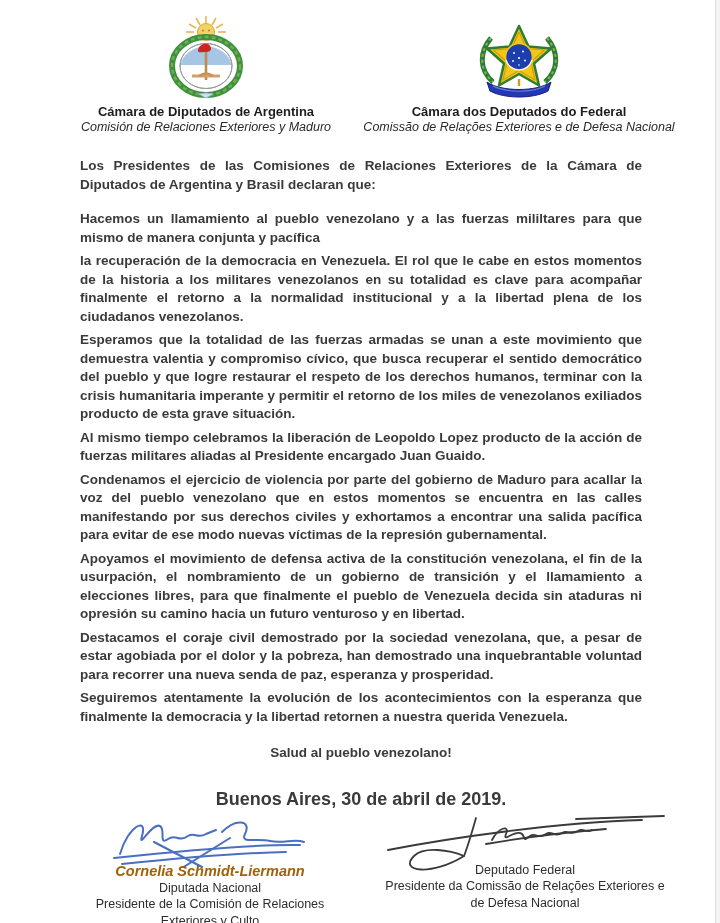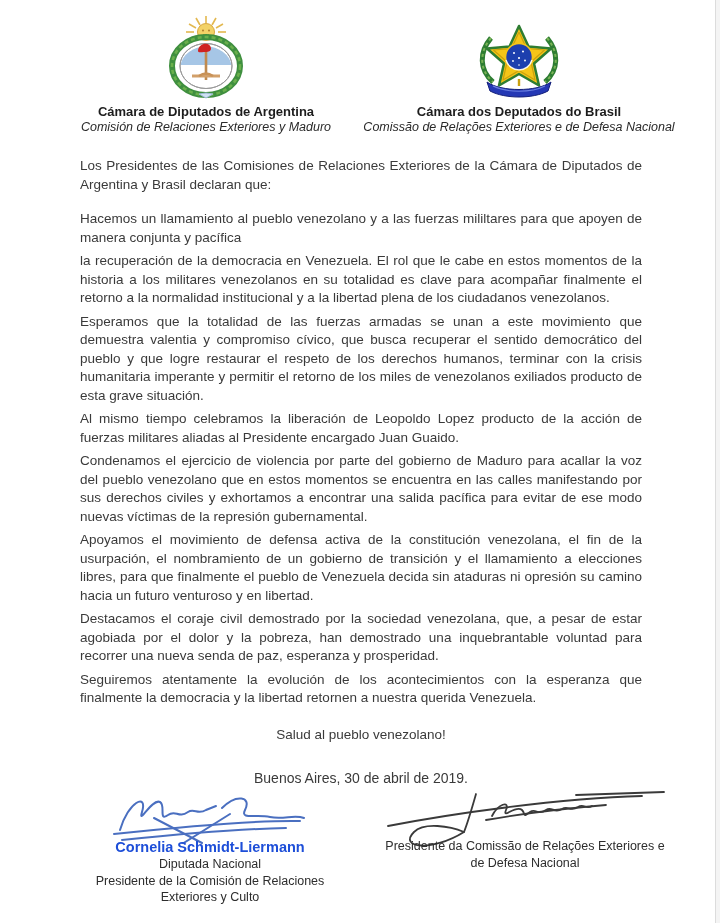--- a/index.html
+++ b/index.html
@@ -32,50 +32,51 @@
   .emblem-wrap-br { height: 88px; display: flex; align-items: flex-end; justify-content: center; padding-bottom: 2px; }
   .org-title {
     font-size: 13px; font-weight: bold; color: #1d1d1d; line-height: 16px; margin-top: 2px;
   }
   .org-subtitle {
     font-size: 12.5px; font-style: italic; color: #2a2a2a; line-height: 15px;
   }
   
   .body-main {
     margin: 22px 78px 0 80px;
+    font-weight: bold;
   }
   .para {
     font-size: 13.5px;
     line-height: 18.5px;
     text-align: justify;
     color: #3a3a3a;
     margin-bottom: 5px;
   }
   .p-intro { margin-bottom: 16px; }
   .p-salud { margin-top: 18px; text-align: center; }
   .dateline {
     margin-top: 26px;
     text-align: center;
-    font-size: 14px;
+    font-size: 18px;
     color: #3a3a3a;
   }
   
   .signatures {
     display: flex;
     padding: 0 20px 0 70px;
     margin-top: 0px;
   }
   .sig-col { text-align: center; position: relative; }
   .sig-col-left { width: 280px; }
   .sig-col-right { width: 330px; margin-left: 10px; }
   .sig-img { display: block; margin: 0 auto; }
   .sig-img-left { margin-top: 2px; margin-bottom: -6px; }
   .sig-img-right { margin-top: 0px; margin-bottom: -14px; }
   .sig-name {
-    font-size: 14.5px; font-weight: bold; color: #1d4ed8; line-height: 18px;
+    font-size: 14.5px; font-weight: bold; color: #a16207; line-height: 18px; font-style: italic;
   }
   .sig-line {
     font-size: 12.5px; color: #2d2d2d; line-height: 16.5px;
   }
 </style>
 </head>
 <body>
 
 <div class="page">
   <div class="page-edge"></div>
@@ -146,28 +147,28 @@
             <circle cx="46" cy="43" r="0.8"></circle>
           </g>
           <path d="M33,38 A13.5,13.5 0 0 0 59,38" fill="none" stroke="#ffffff" stroke-width="1.4" opacity="0.9"></path>
 
           <line x1="46" y1="57" x2="46" y2="64" stroke="#caa10e" stroke-width="2.4"></line>
 
           <path d="M14,60 C28,70 64,70 78,60 L75,69 C60,77 32,77 17,69 Z" fill="#2438b5" stroke="#14207a" stroke-width="1"></path>
           <path d="M20,64 C34,71 58,71 72,64" fill="none" stroke="#6a7fe0" stroke-width="1.2"></path>
         </svg>
       </div>
-      <div class="org-title">Cámara dos Deputados do Brasil</div>
+      <div class="org-title">Câmara dos Deputados do Federal</div>
       <div class="org-subtitle">Comissão de Relações Exteriores e de Defesa Nacional</div>
     </div>
   </header>
 
   <main class="body-main">
     <p class="para p-intro">Los Presidentes de las Comisiones de Relaciones Exteriores de la Cámara de Diputados de Argentina y Brasil declaran que:</p>
-    <p class="para">Hacemos un llamamiento al pueblo venezolano y a las fuerzas mililtares para que apoyen de manera conjunta y pacífica</p>
+    <p class="para">Hacemos un llamamiento al pueblo venezolano y a las fuerzas mililtares para que mismo de manera conjunta y pacífica</p>
     <p class="para">la recuperación de la democracia en Venezuela. El rol que le cabe en estos momentos de la historia a los militares venezolanos en su totalidad es clave para acompañar finalmente el retorno a la normalidad institucional y a la libertad plena de los ciudadanos venezolanos.</p>
     <p class="para">Esperamos que la totalidad de las fuerzas armadas se unan a este movimiento que demuestra valentia y compromiso cívico, que busca recuperar el sentido democrático del pueblo y que logre restaurar el respeto de los derechos humanos, terminar con la crisis humanitaria imperante y permitir el retorno de los miles de venezolanos exiliados producto de esta grave situación.</p>
     <p class="para">Al mismo tiempo celebramos la liberación de Leopoldo Lopez producto de la acción de fuerzas militares aliadas al Presidente encargado Juan Guaido.</p>
     <p class="para">Condenamos el ejercicio de violencia por parte del gobierno de Maduro  para acallar la voz del pueblo venezolano que en estos momentos se encuentra en las calles manifestando por sus derechos civiles y exhortamos a encontrar una salida pacífica para evitar de ese modo nuevas víctimas de la represión gubernamental.</p>
     <p class="para">Apoyamos el movimiento de defensa activa de la constitución venezolana, el fin de la usurpación, el nombramiento de un gobierno de transición y el llamamiento a elecciones libres, para que finalmente el pueblo de Venezuela decida sin ataduras ni opresión su camino hacia un futuro venturoso y en libertad.</p>
     <p class="para">Destacamos el coraje civil demostrado por la sociedad venezolana, que, a pesar de estar agobiada por el dolor y la pobreza, han demostrado una inquebrantable voluntad para recorrer una nueva senda de paz, esperanza y prosperidad.</p>
     <p class="para">Seguiremos atentamente la evolución de los acontecimientos con la esperanza que finalmente la democracia y la libertad retornen a nuestra querida Venezuela.</p>
     <p class="para p-salud">Salud al pueblo venezolano!</p>
     <div class="dateline">Buenos Aires, 30 de abril de 2019.</div>
   </main>
@@ -194,17 +195,18 @@
       <svg class="sig-img sig-img-right" width="290" height="66" viewBox="0 0 290 66">
         <g fill="none" stroke-width="1.8" stroke-linecap="round" stroke="#3a3a3a">
           <path d="M8,40 C70,28 180,12 262,10"></path>
           <path d="M196,9 L284,6"></path>
           <path d="M96,8 C92,22 88,36 84,46"></path>
           <path d="M84,46 C52,66 18,62 34,46 C44,36 70,40 84,46"></path>
           <path d="M112,30 C118,18 130,14 126,24 C122,34 136,18 142,24 C146,28 142,32 150,26 C156,22 158,30 166,24 C172,20 174,28 182,23 C188,19 190,26 198,21 C204,17 206,24 212,20"></path>
           <path d="M106,34 C140,28 190,22 226,19"></path>
         </g>
       </svg>
+      <div class="sig-line">Deputado Federal</div>
       <div class="sig-line">Presidente da Comissão de Relações Exteriores e</div>
       <div class="sig-line">de Defesa Nacional</div>
     </div>
   </section>
 </div>
 
 </body></html>

